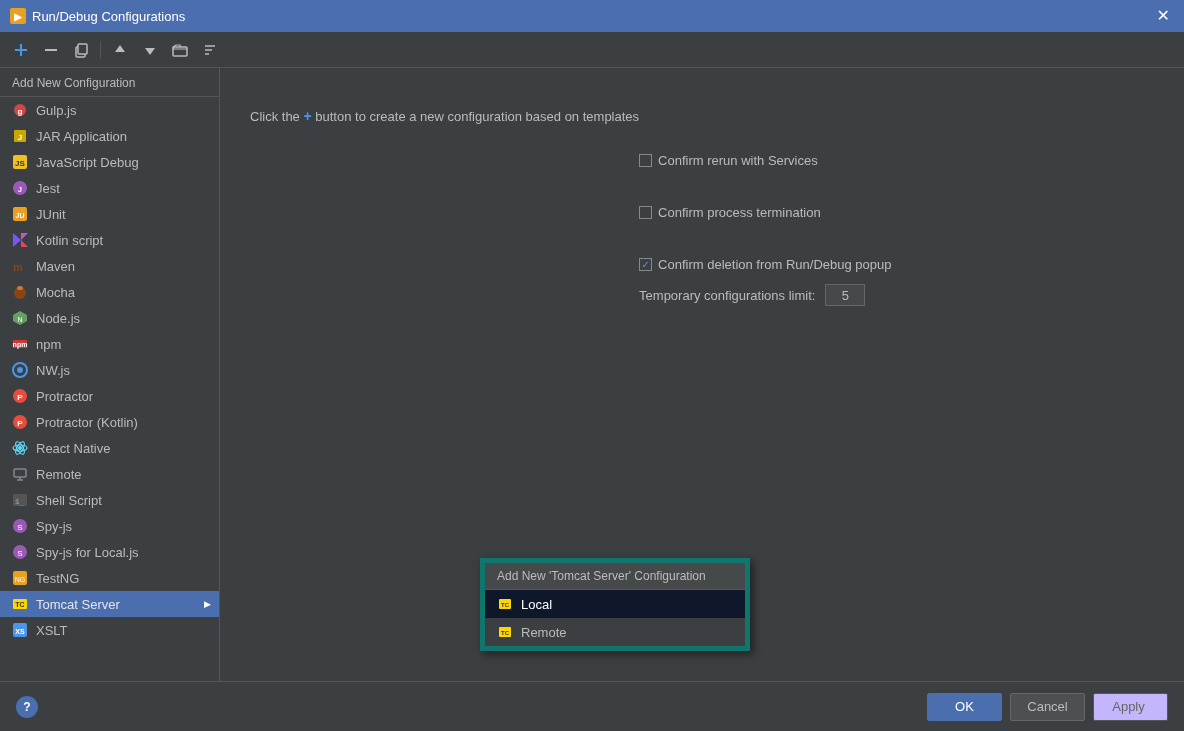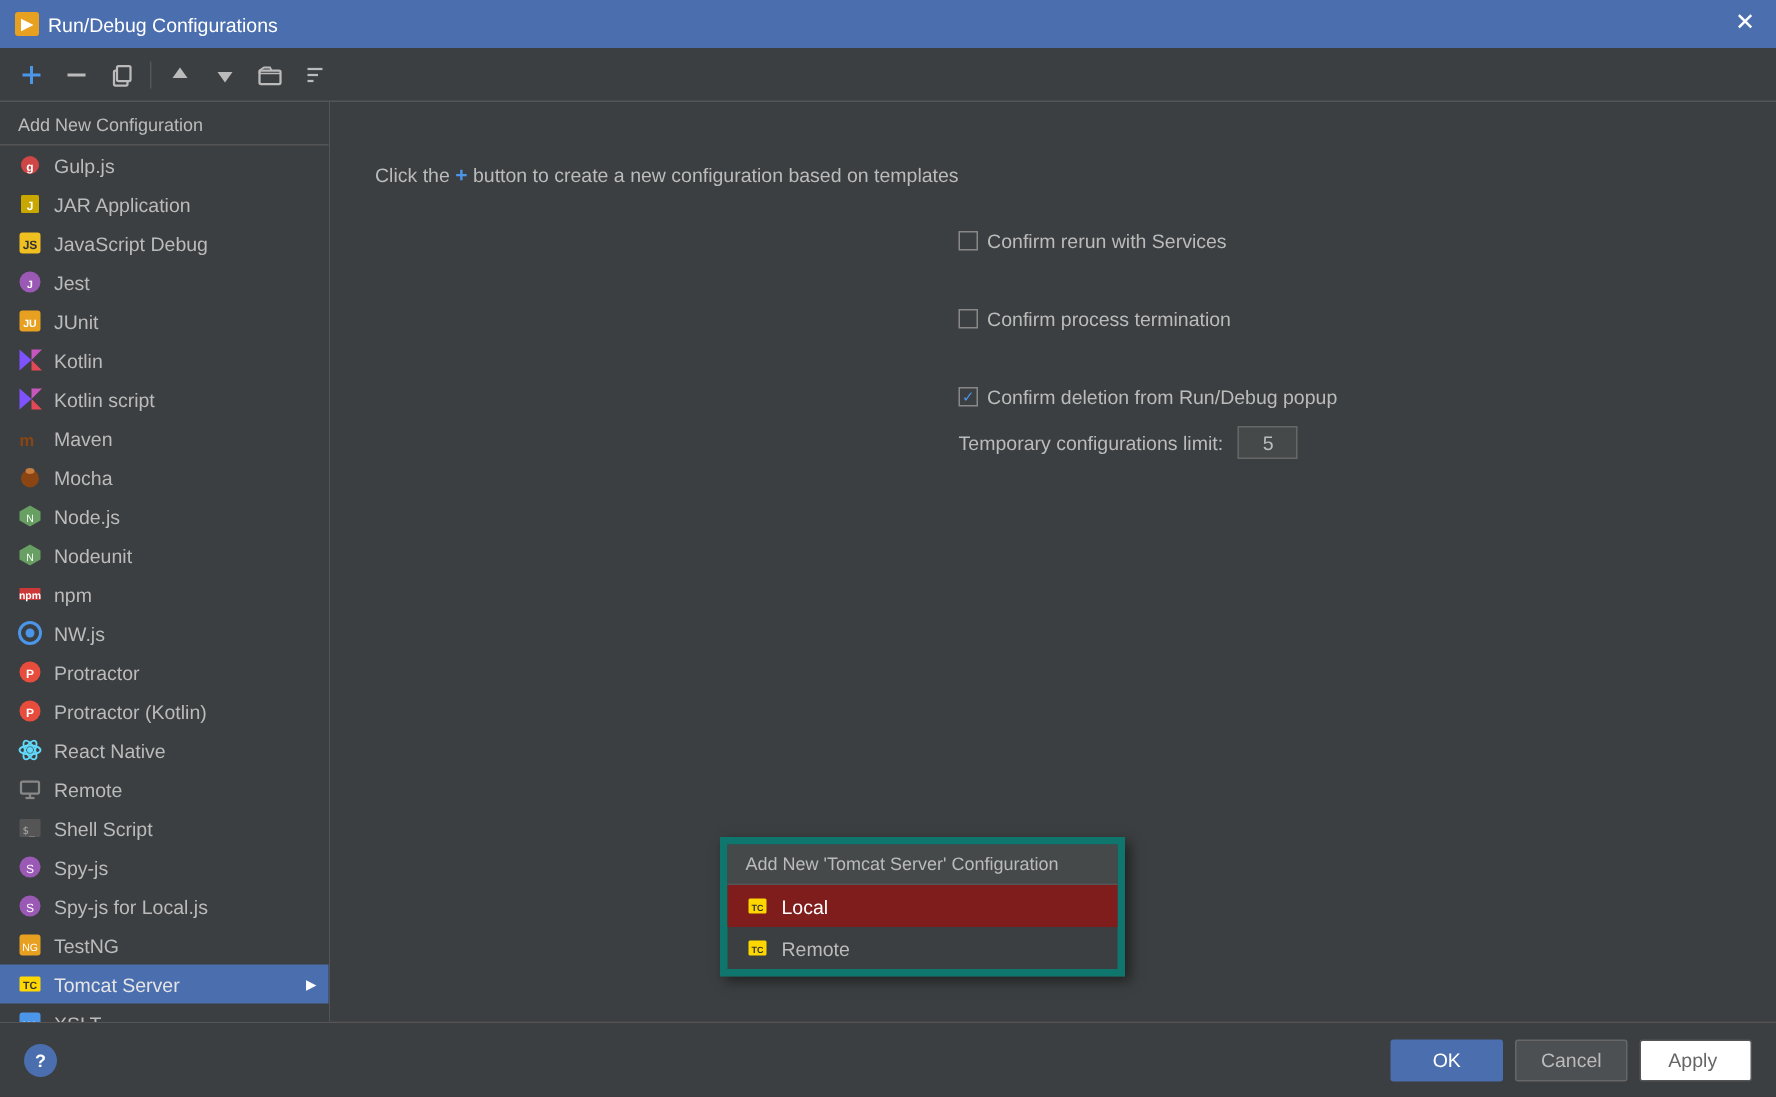--- a/index.html
+++ b/index.html
@@ -251,21 +251,21 @@
       cursor: pointer;
       border-radius: 2px;
     }
     .footer-btn.primary {
       background: #4b6eaf;
       color: #fff;
       border-color: #4b6eaf;
     }
     .footer-btn.disabled {
       color: #666;
-      background: #ffffff;
+      background: #c4b5fd;
       border-color: #555;
       cursor: default;
       padding-left: 12px;
     }
     
     .submenu-popup {
       position: absolute;
       left: 260px;
       top: 490px;
       background: #3c3f41;
@@ -283,21 +283,21 @@
     }
     .submenu-item {
       padding: 6px 12px;
       display: flex;
       align-items: center;
       gap: 8px;
       cursor: pointer;
       color: #bbbbbb;
     }
     .submenu-item.selected {
-      background: #7f1d1d;
+      background: #0f172a;
       color: #fff;
     }
     .submenu-icon {
       width: 16px;
       height: 16px;
       display: flex;
       align-items: center;
       justify-content: center;
     }
     
@@ -411,39 +411,29 @@
       <div class="sidebar-item">
         <div class="item-icon">
           <svg width="16" height="16" viewBox="0 0 16 16">
               <rect x="1" y="1" width="14" height="14" rx="2" fill="#e8a020"></rect>
               <text x="8" y="12" text-anchor="middle" fill="#fff" font-size="7" font-weight="bold">JU</text>
             </svg>
         </div>
         <span class="item-label">JUnit</span>
       </div>
 
+
       <div class="sidebar-item">
         <div class="item-icon">
           <svg width="16" height="16" viewBox="0 0 16 16">
               <polygon points="1,1 9,8 1,15" fill="#7f52ff"></polygon>
               <polygon points="9,1 16,1 9,8" fill="#c757bc"></polygon>
               <polygon points="9,8 16,15 9,15" fill="#e44857"></polygon>
             </svg>
         </div>
-        <span class="item-label">Kotlin</span>
-      </div>
-
-      <div class="sidebar-item">
-        <div class="item-icon">
-          <svg width="16" height="16" viewBox="0 0 16 16">
-              <polygon points="1,1 9,8 1,15" fill="#7f52ff"></polygon>
-              <polygon points="9,1 16,1 9,8" fill="#c757bc"></polygon>
-              <polygon points="9,8 16,15 9,15" fill="#e44857"></polygon>
-            </svg>
-        </div>
         <span class="item-label">Kotlin script</span>
       </div>
 
       <div class="sidebar-item">
         <div class="item-icon">
           <svg width="16" height="16" viewBox="0 0 16 16">
               <text x="1" y="13" fill="#8b4513" font-size="11" font-weight="bold">m</text>
             </svg>
         </div>
         <span class="item-label">Maven</span>
@@ -462,29 +452,20 @@
       <div class="sidebar-item">
         <div class="item-icon">
           <svg width="16" height="16" viewBox="0 0 16 16">
               <polygon points="8,1 15,5 15,11 8,15 1,11 1,5" fill="#68a063"></polygon>
               <text x="8" y="12" text-anchor="middle" fill="#fff" font-size="7">N</text>
             </svg>
         </div>
         <span class="item-label">Node.js</span>
       </div>
 
-      <div class="sidebar-item">
-        <div class="item-icon">
-          <svg width="16" height="16" viewBox="0 0 16 16">
-              <polygon points="8,1 15,5 15,11 8,15 1,11 1,5" fill="#68a063"></polygon>
-              <text x="8" y="12" text-anchor="middle" fill="#fff" font-size="7">N</text>
-            </svg>
-        </div>
-        <span class="item-label">Nodeunit</span>
-      </div>
 
       <div class="sidebar-item">
         <div class="item-icon">
           <svg width="16" height="16" viewBox="0 0 16 16">
               <rect x="1" y="4" width="14" height="8" fill="#cb3837"></rect>
               <text x="8" y="11" text-anchor="middle" fill="#fff" font-size="7" font-weight="bold">npm</text>
             </svg>
         </div>
         <span class="item-label">npm</span>
       </div>

